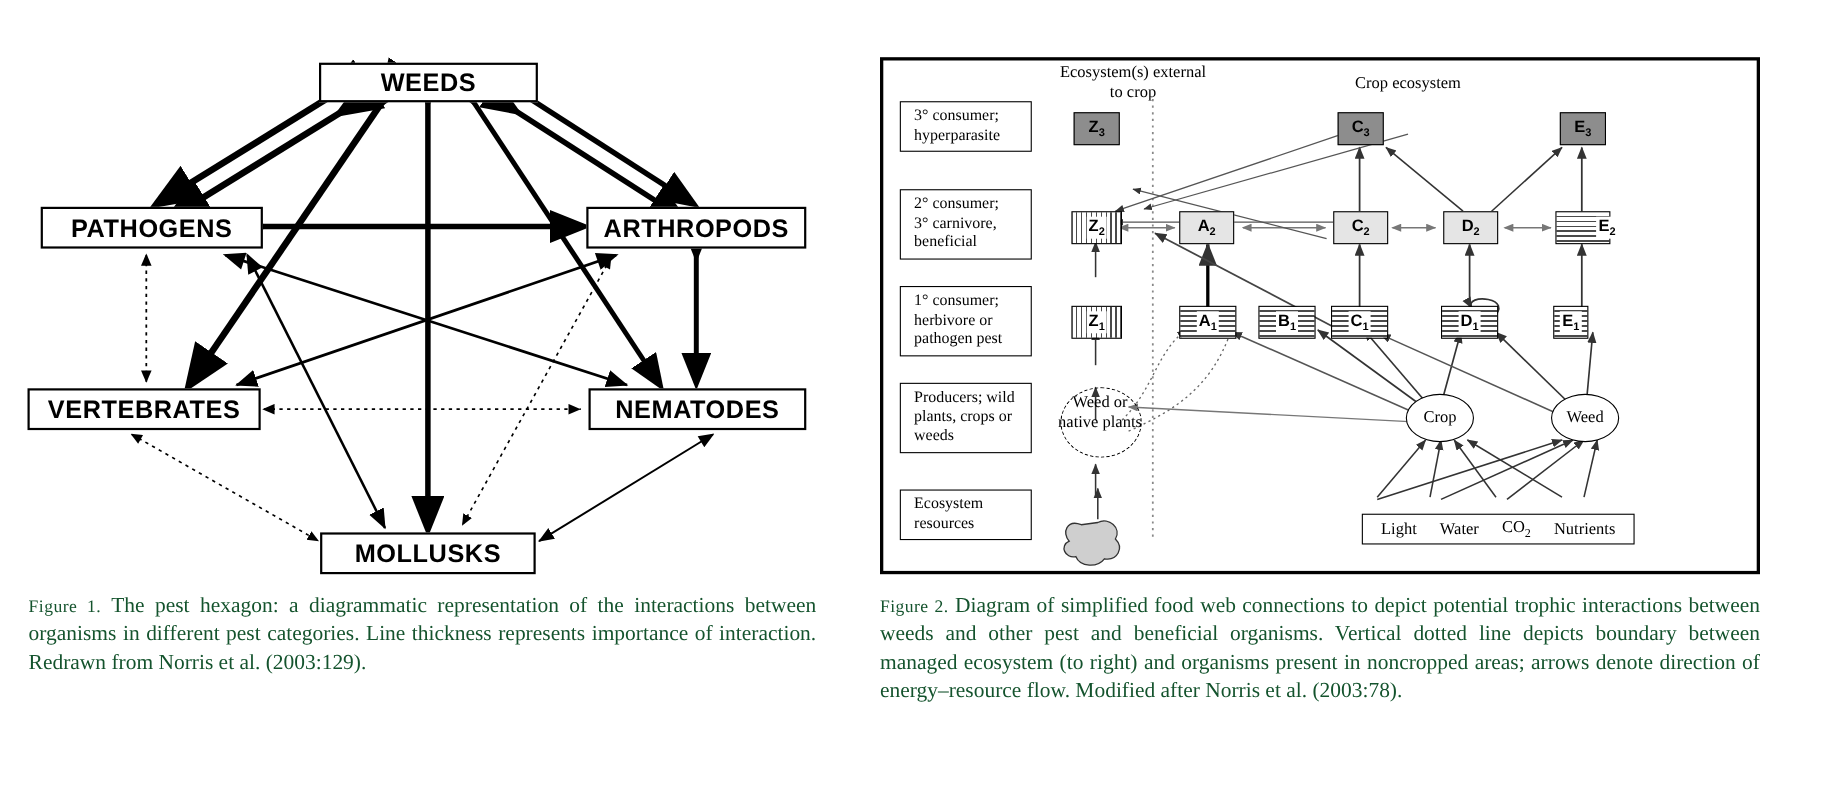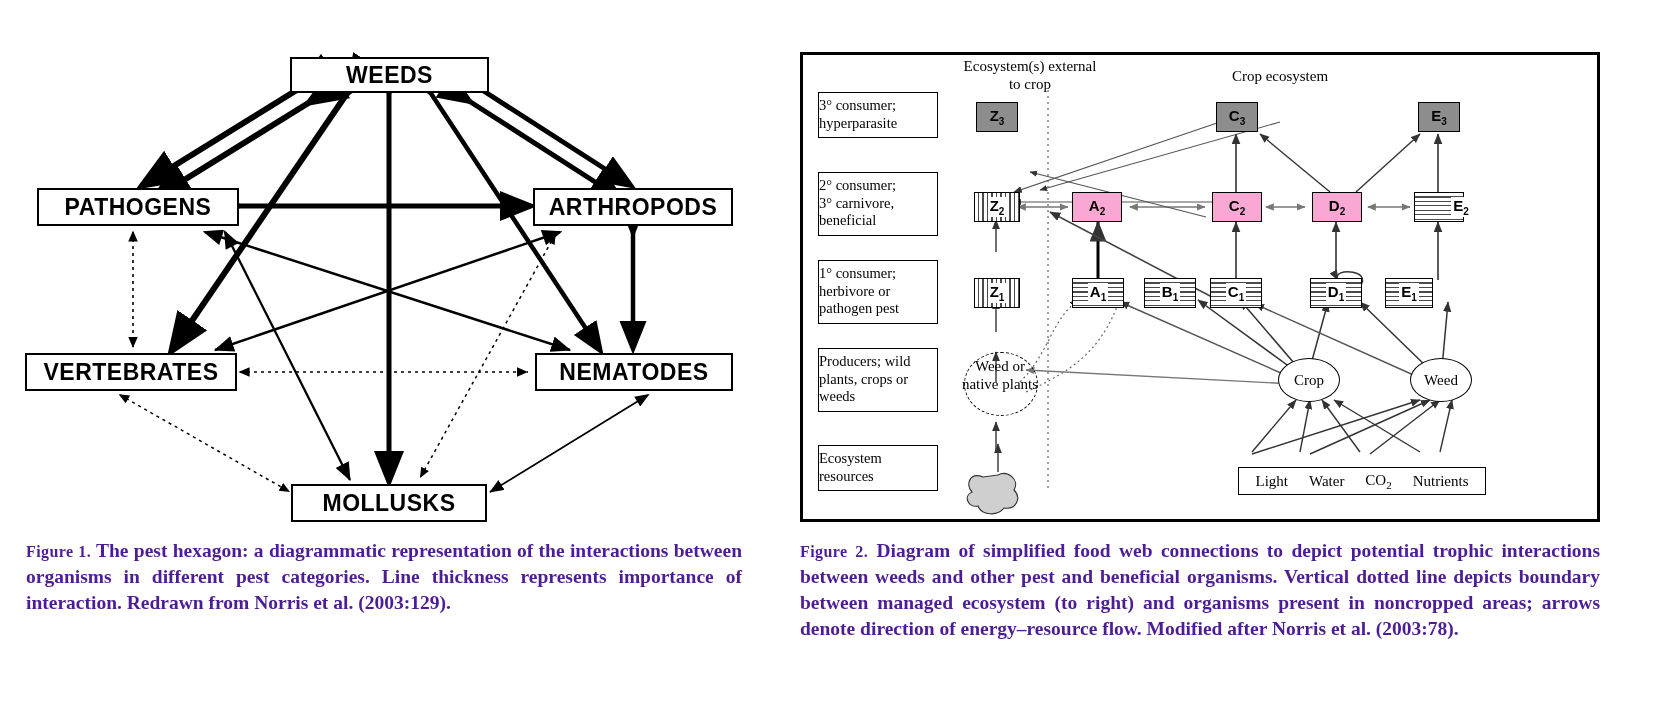--- a/index.html
+++ b/index.html
@@ -48,22 +48,21 @@
     letter-spacing: 0.5px;
     box-sizing: border-box;
     z-index: 5;
   }
   .caption {
     position: absolute;
     font-family: "Liberation Serif", serif;
     font-size: 19.5px;
     line-height: 1.33;
     text-align: justify;
-    color: #4c1d95;
-    font-weight: bold;
+    color: #14532d;
   }
   .smallcap {
     font-size: 16px;
     letter-spacing: 0.4px;
   }
   
   .fig2 {
     position: absolute;
     left: 800px;
     top: 0;
@@ -85,35 +84,35 @@
     left: 0;
     top: 0;
   }
   .legend-box {
     position: absolute;
     border: 1px solid #000;
     background: #fff;
     font-family: "Liberation Serif", serif;
     font-size: 14.5px;
     line-height: 1.22;
-    padding: 4px 0;
+    padding: 4px 12px;
     box-sizing: border-box;
     z-index: 4;
   }
   .tnode {
     position: absolute;
     border: 1.5px solid #000;
     box-sizing: border-box;
     display: flex;
     align-items: center;
     justify-content: center;
     font-family: "Liberation Sans", sans-serif;
     font-weight: bold;
     font-size: 15px;
-    background: #f9a8d4;
+    background: #e5e5e5;
     z-index: 6;
   }
   .tnode.shaded {
     background: #8d8d8d;
     color: #000;
   }
   .tnode.hstripe {
     background: repeating-linear-gradient(
       to bottom,
       #ffffff 0px, #ffffff 3px,
@@ -416,21 +415,21 @@
     </div>
     <div class="tnode hstripe" style="left:344px; top:278px; width:52px; height:30px;">
       <span class="glyph">B<span style="font-size:10px;vertical-align:sub;">1</span></span>
     </div>
     <div class="tnode hstripe" style="left:410px; top:278px; width:52px; height:30px;">
       <span class="glyph">C<span style="font-size:10px;vertical-align:sub;">1</span></span>
     </div>
     <div class="tnode hstripe" style="left:510px; top:278px; width:52px; height:30px;">
       <span class="glyph">D<span style="font-size:10px;vertical-align:sub;">1</span></span>
     </div>
-    <div class="tnode hstripe" style="left:585px; top:278px; width:48px; height:30px;">
+    <div class="tnode hstripe" style="left:612px; top:278px; width:32px; height:30px;">
       <span class="glyph">E<span style="font-size:10px;vertical-align:sub;">1</span></span>
     </div>
 
     <div class="ellipse-node" style="left:478px; top:358px; width:60px; height:42px;">
       <span>Crop</span>
     </div>
     <div class="ellipse-node" style="left:610px; top:358px; width:60px; height:42px;">
       <span>Weed</span>
     </div>
 

